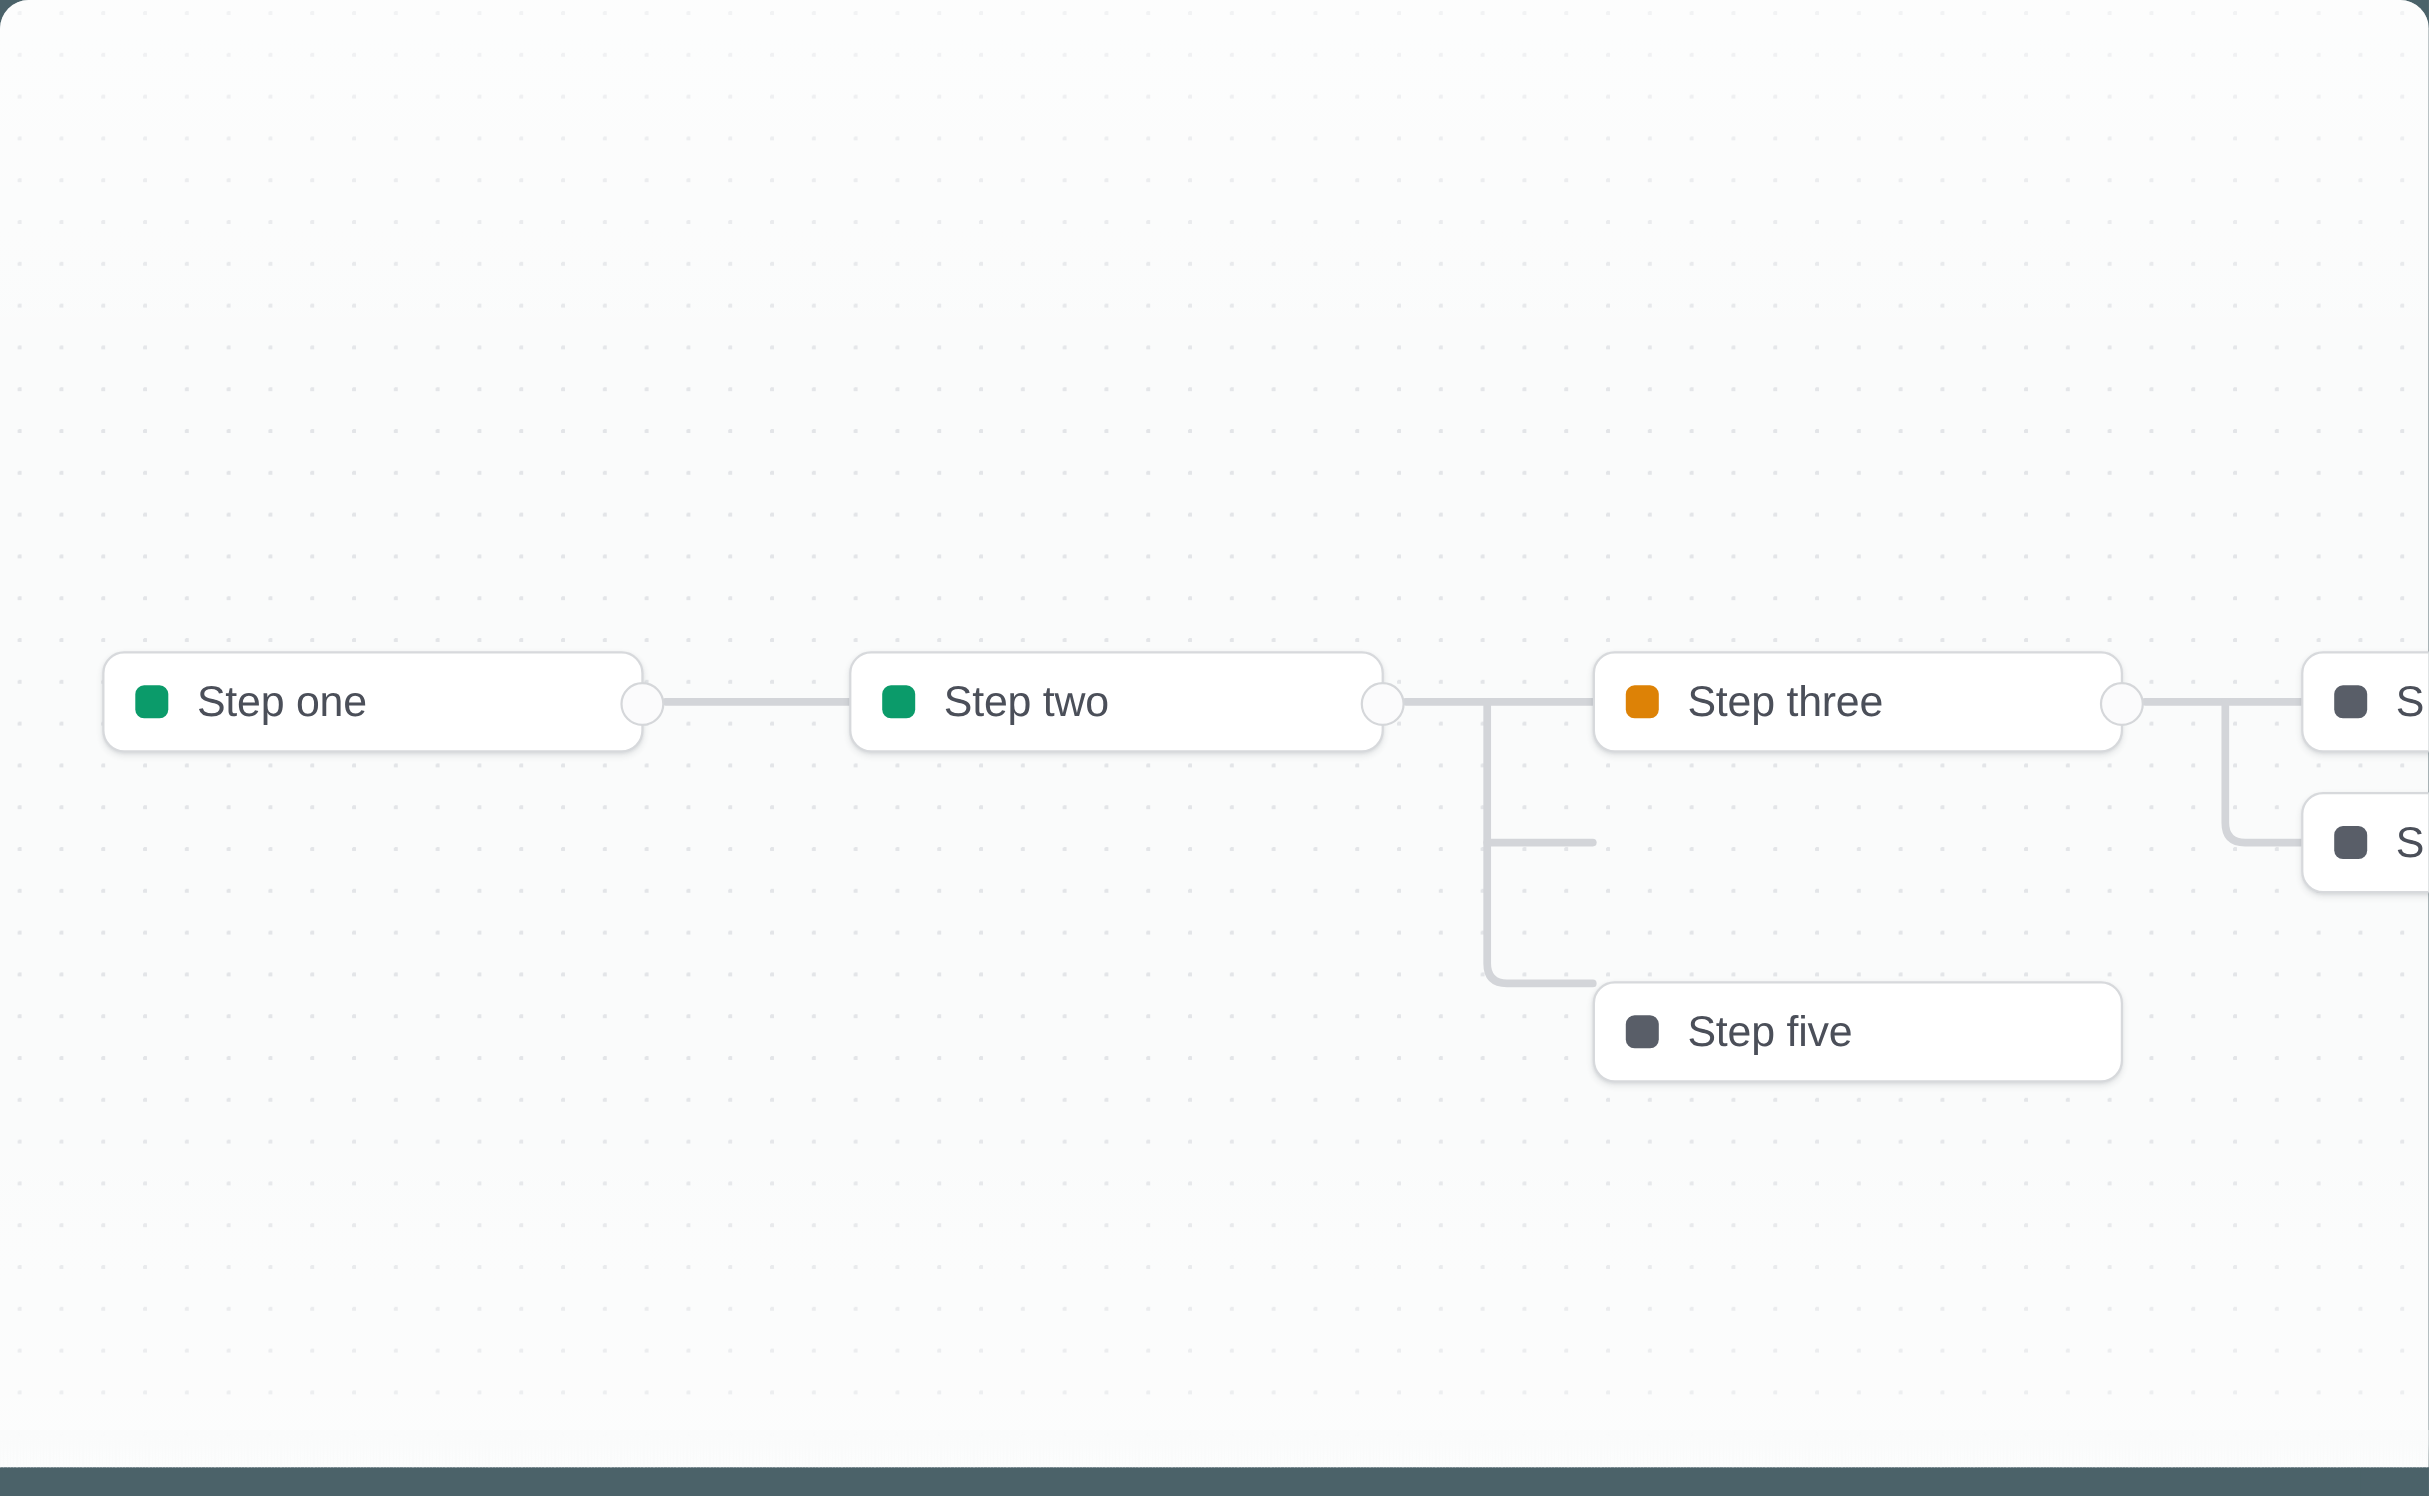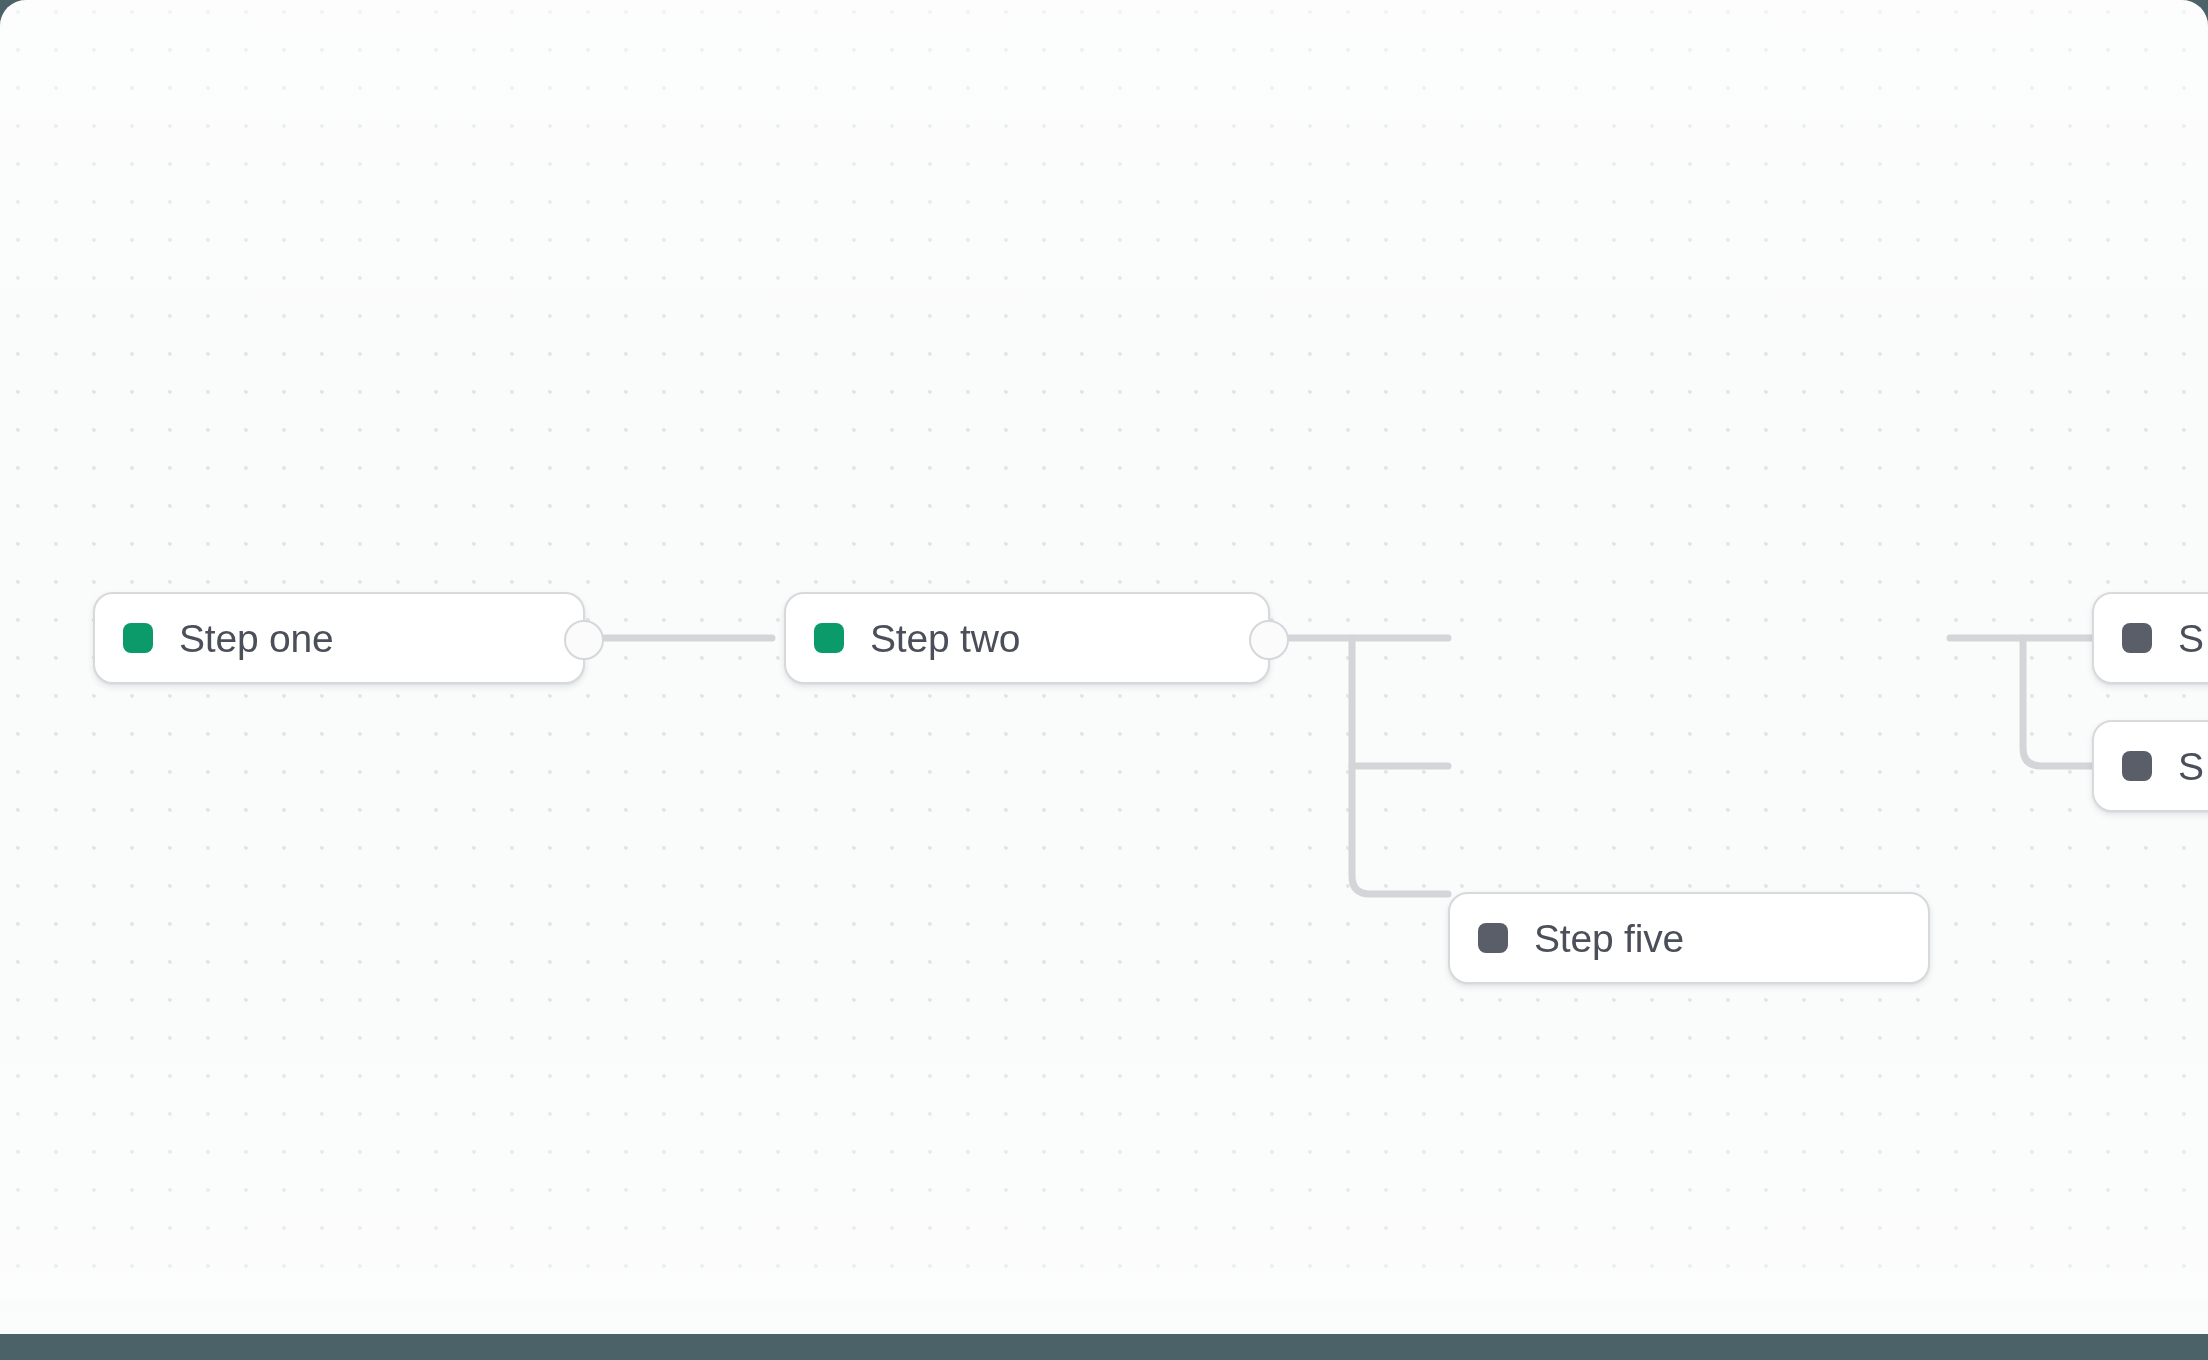--- a/index.html
+++ b/index.html
@@ -123,26 +123,31 @@
         <path d="M 2023 638 L 2023 748 Q 2023 766 2041 766 L 2092 766"></path>
       </g>
     </svg>
 
     <div class="node" style="left:93px; top:592px; width:492px;">
       <span class="node-chip" style="background:#0b9b6a;"></span>
       <span class="node-label">Step one</span>
       <span class="node-port"></span>
     </div>
 
-    <div class="node" style="left:772px; top:592px; width:486px;margin-left:12px;">
+    <div class="node" style="left:772px; top:592px; width:486px;">
       <span class="node-chip" style="background:#0b9b6a;"></span>
       <span class="node-label">Step two</span>
       <span class="node-port"></span>
     </div>
 
+    <div class="node" style="left:1448px; top:592px; width:482px;">
+      <span class="node-chip" style="background:#dd8206;"></span>
+      <span class="node-label">Step three</span>
+      <span class="node-port"></span>
+    </div>
 
 
     <div class="node" style="left:1448px; top:892px; width:482px;">
       <span class="node-chip" style="background:#595e68;"></span>
       <span class="node-label">Step five</span>
     </div>
 
     <div class="node" style="left:2092px; top:592px; width:240px;">
       <span class="node-chip" style="background:#595e68;"></span>
       <span class="node-label">S</span>

